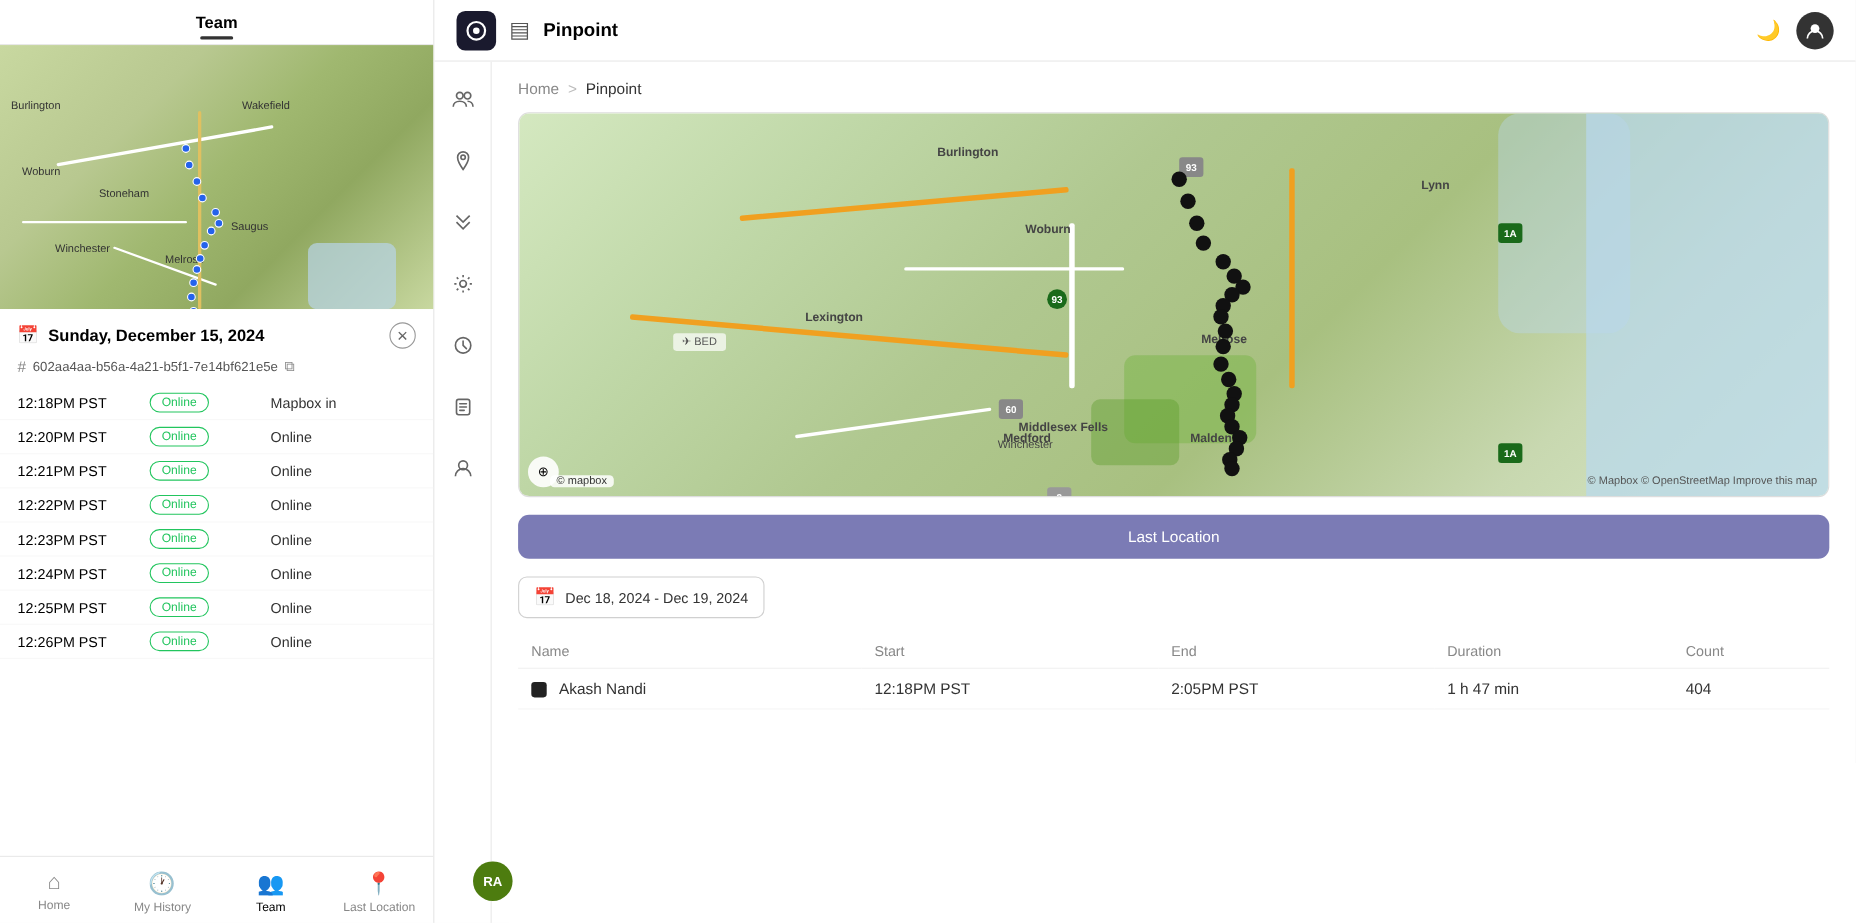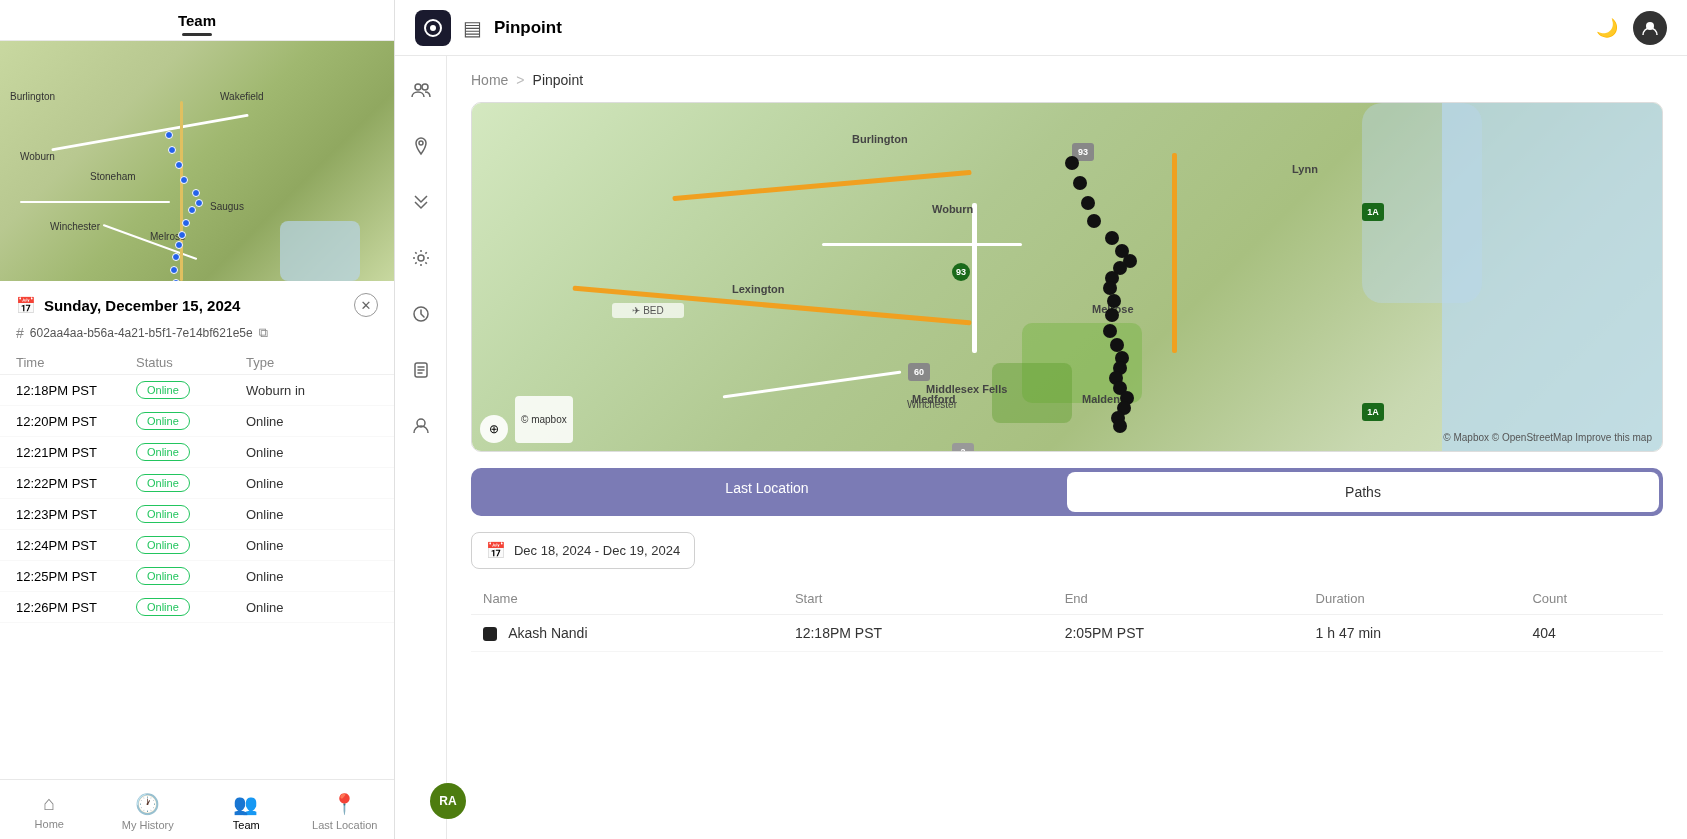--- a/index.html
+++ b/index.html
@@ -139,31 +139,26 @@
     <span class="date-text">Sunday, December 15, 2024</span>
     <button class="close-btn">✕</button>
   </div>
 
   <div class="hash-row">
     <span class="hash-symbol">#</span>
     <span>602aa4aa-b56a-4a21-b5f1-7e14bf621e5e</span>
     <span class="copy-icon">⧉</span>
   </div>
 
-  <div class="table-header">
-    <span>Time</span>
-    <span>Status</span>
-    <span>Type</span>
-  </div>
 
   <div class="table-body">
     <div class="table-row">
       <span>12:18PM PST</span>
       <span><span class="status-badge">Online</span></span>
-      <span class="type-text">Woburn in</span>
+      <span class="type-text">Mapbox in</span>
     </div>
     <div class="table-row">
       <span>12:20PM PST</span>
       <span><span class="status-badge">Online</span></span>
       <span class="type-text">Online</span>
     </div>
     <div class="table-row">
       <span>12:21PM PST</span>
       <span><span class="status-badge">Online</span></span>
       <span class="type-text">Online</span>
@@ -322,21 +317,21 @@
           <div class="main-map-label" style="top:280px;left:430px;margin-left:24px;">Middlesex Fells</div>
           <div class="main-map-label" style="top:296px;left:435px;font-size:10px;font-weight:400;">Winchester</div>
 
           <div class="highway-badge" style="top:160px;left:480px;background:#1a6a1a;">93</div>
           <div class="highway-badge" style="top:260px;left:436px;background:#888;border-radius:3px;width:22px;">60</div>
           <div class="highway-badge" style="top:340px;left:480px;background:#999;border-radius:3px;width:22px;">2</div>
           <div class="highway-badge" style="top:100px;left:890px;background:#1a6a1a;border-radius:3px;width:22px;">1A</div>
           <div class="highway-badge" style="top:300px;left:890px;background:#1a6a1a;border-radius:3px;width:22px;">1A</div>
           <div class="highway-badge" style="top:40px;left:600px;background:#888;border-radius:3px;width:22px;">93</div>
 
-          <div style="position:absolute;top:200px;left:140px;font-size:10px;color:#555;background:rgba(255,255,255,0.7);padding:2px 20px;border-radius:3px;">✈ BED</div>
+          <div style="position:absolute;top:200px;left:140px;font-size:10px;color:#555;background:rgba(255,255,255,0.7);padding:2px 8px;border-radius:3px;">✈ BED</div>
 
           <div class="path-dots">
             <div class="pdot" style="top:60px;left:600px;"></div>
             <div class="pdot" style="top:80px;left:608px;"></div>
             <div class="pdot" style="top:100px;left:616px;"></div>
             <div class="pdot" style="top:118px;left:622px;"></div>
             <div class="pdot" style="top:135px;left:640px;"></div>
             <div class="pdot" style="top:148px;left:650px;"></div>
             <div class="pdot" style="top:158px;left:658px;"></div>
             <div class="pdot" style="top:165px;left:648px;"></div>
@@ -355,32 +350,29 @@
             <div class="pdot" style="top:315px;left:646px;"></div>
             <div class="pdot" style="top:323px;left:648px;"></div>
           </div>
 
           <div class="main-map-compass">⊕</div>
 
           <div class="main-map-credit">
             <span>© Mapbox © OpenStreetMap Improve this map</span>
           </div>
 
-          <div style="position:absolute;bottom:8px;left:43px;background:rgba(255,255,255,0.85);padding:18px 6px;border-radius:4px;font-size:10px;color:#333;">
+          <div style="position:absolute;bottom:8px;left:28px;background:rgba(255,255,255,0.85);padding:0 6px;border-radius:4px;font-size:10px;color:#333;">
             © mapbox
           </div>
         </div>
       </div>
 
       <div class="tabs-row">
         <div class="tab-item">
           <span>Last Location</span>
-        </div>
-        <div class="tab-item active">
-          <span>Paths</span>
         </div>
       </div>
 
       <div class="filter-row">
         <div class="date-filter">
           <span class="date-filter-icon">📅</span>
           <span>Dec 18, 2024 - Dec 19, 2024</span>
         </div>
       </div>
 

